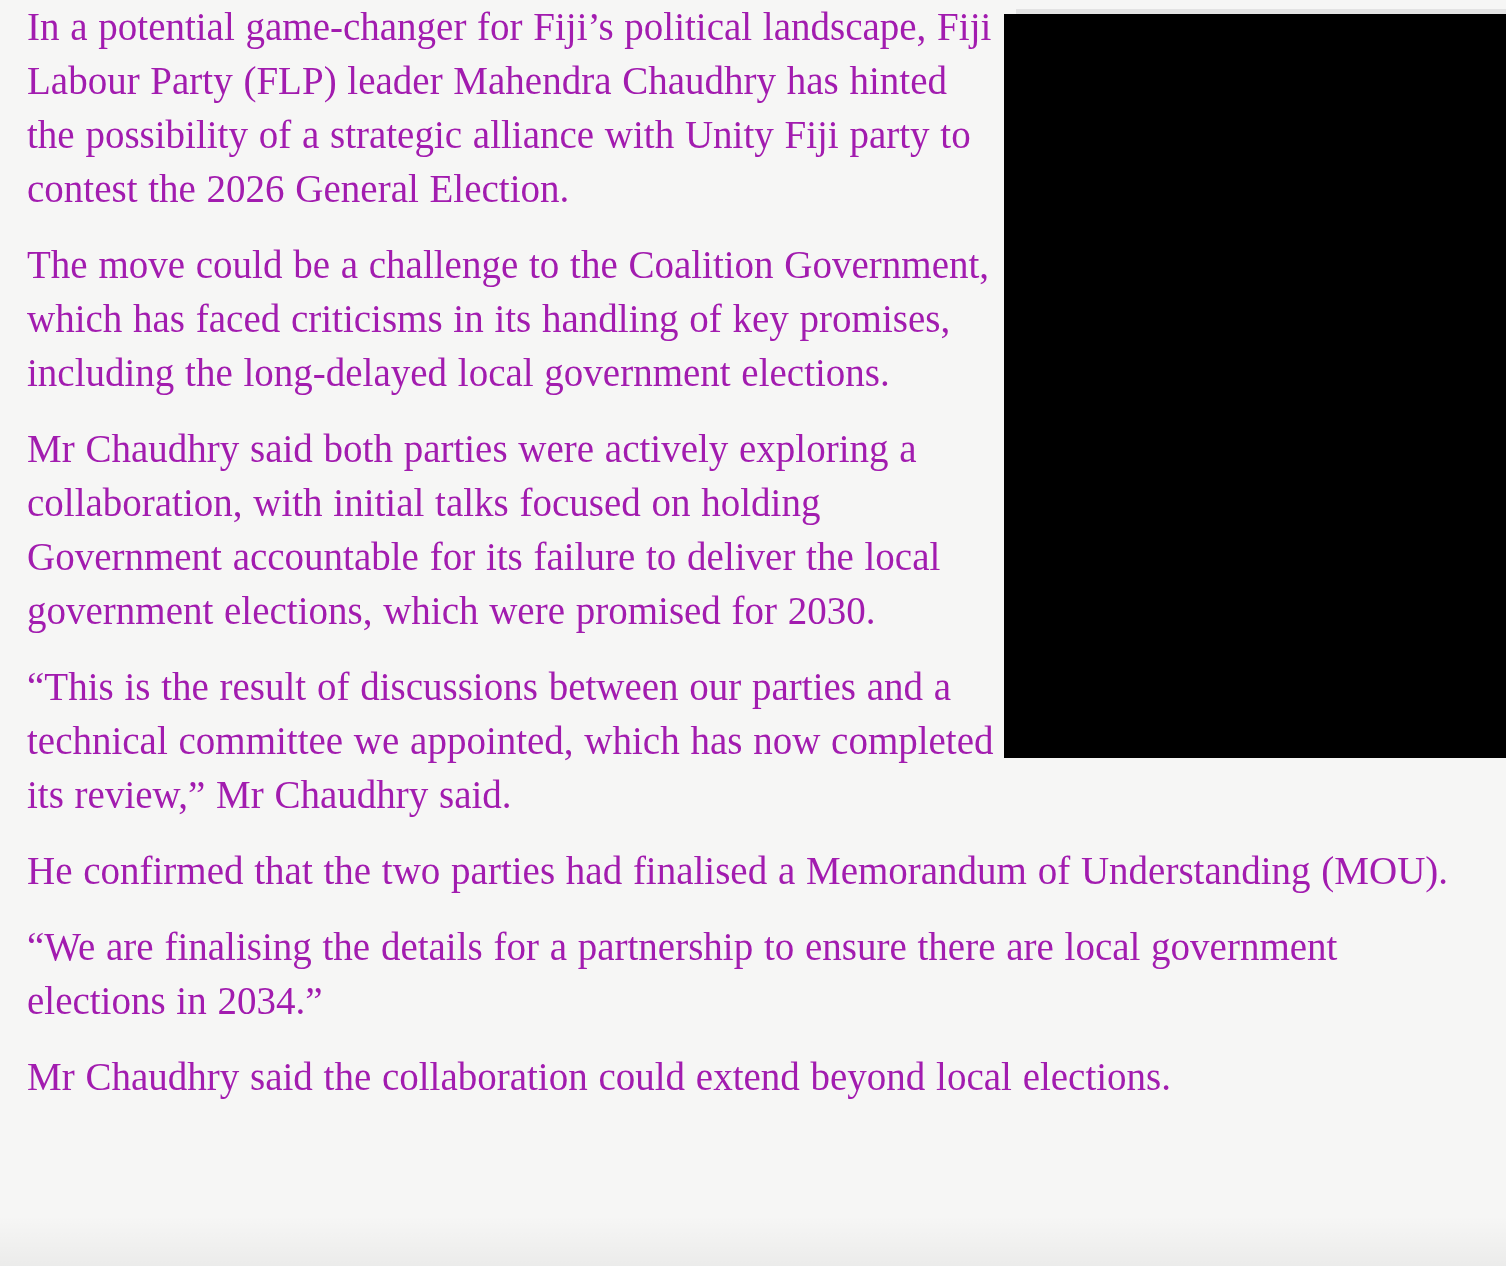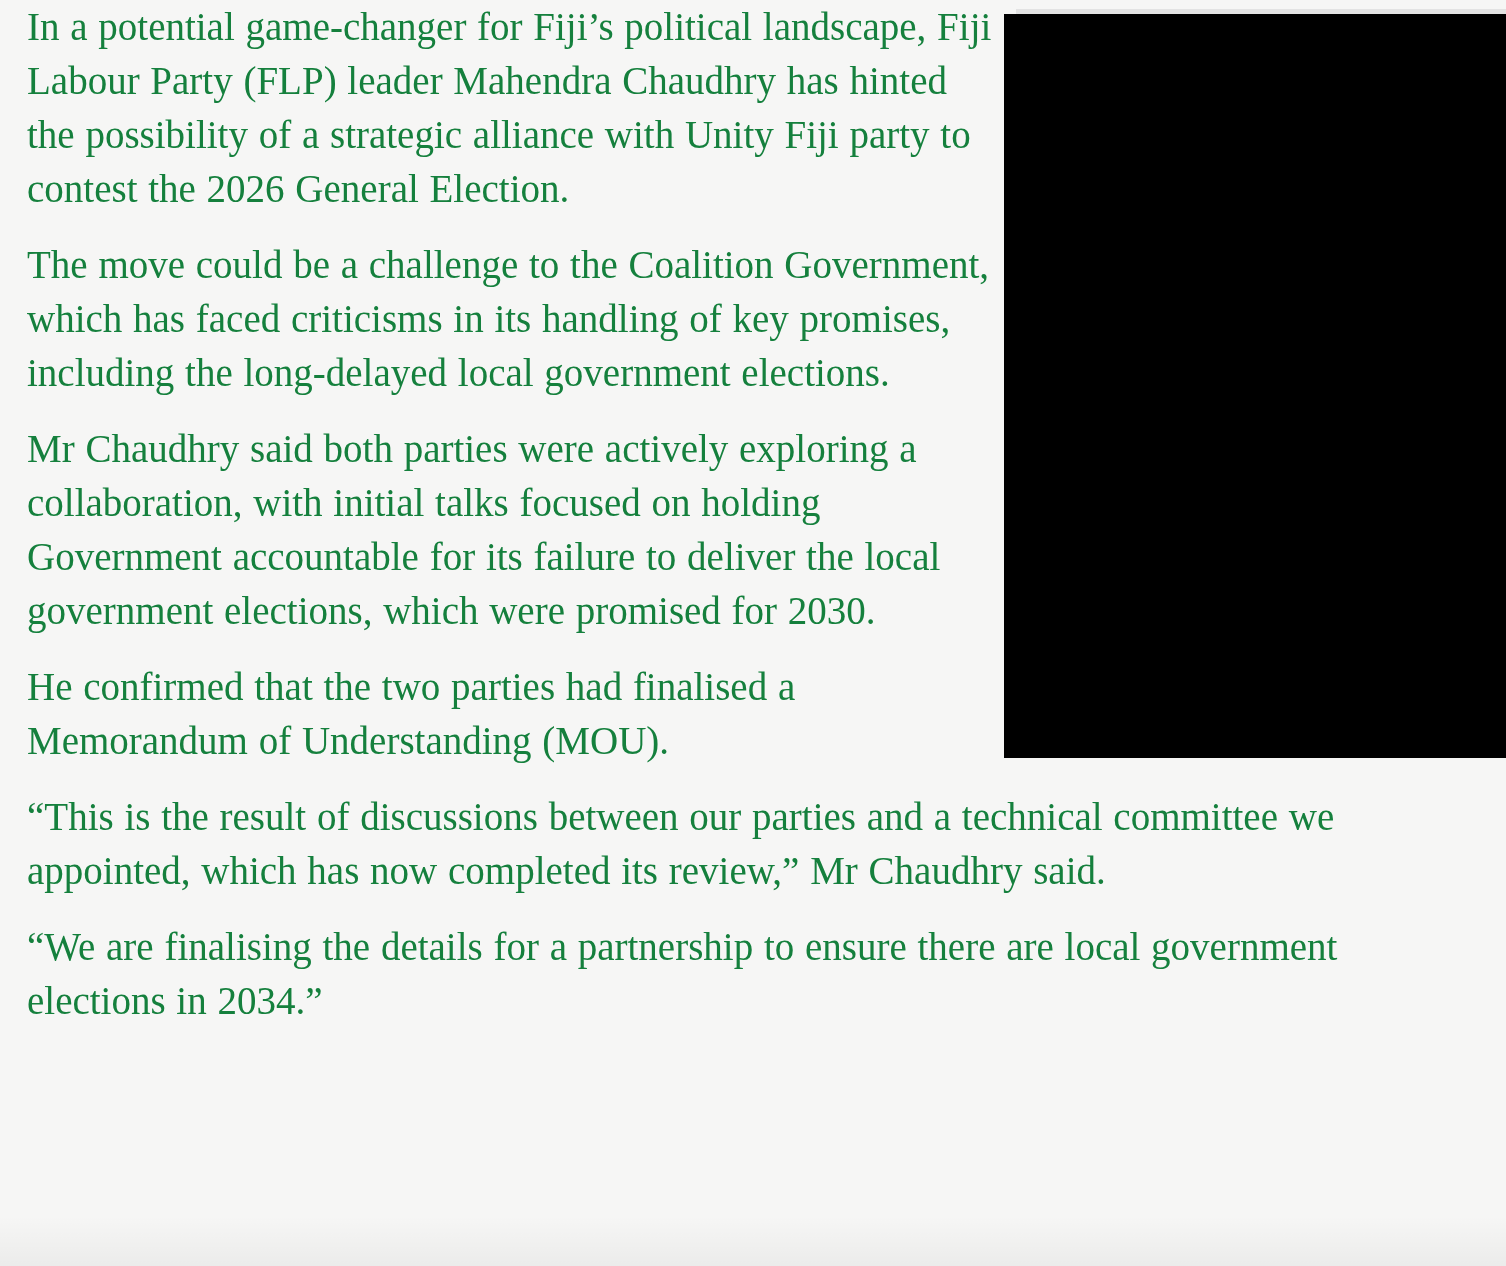--- a/index.html
+++ b/index.html
@@ -12,21 +12,21 @@
     overflow: hidden;
     background: #f6f6f5;
     font-family: "Liberation Serif", "DejaVu Serif", serif;
     position: relative;
   }
   .article-body {
     width: 1506px;
     height: 1266px;
     box-sizing: border-box;
     padding: 0 0 0 27px;
-    color: #15803d;
+    color: #a21caf;
   }
   .article-figure {
     float: right;
     width: 502px;
     margin: 0;
     padding: 0;
   }
   .image-top-strip {
     margin-top: 9px;
     margin-left: 12px;
@@ -62,19 +62,20 @@
 <div class="article-body">
 
   <figure class="article-figure">
     <div class="image-top-strip"></div>
     <div class="image-redacted"></div>
   </figure>
 
   <p>In a potential game-changer for Fiji’s political landscape, Fiji Labour Party (FLP) leader Mahendra Chaudhry has hinted the possibility of a strategic alliance with Unity Fiji party to contest the 2026 General Election.</p>
   <p>The move could be a challenge to the Coalition Government, which has faced criticisms in its handling of key promises, including the long-delayed local government elections.</p>
   <p>Mr Chaudhry said both parties were actively exploring a collaboration, with initial talks focused on holding Government accountable for its failure to deliver the local government elections, which were promised for 2030.</p>
+  <p>“This is the result of discussions between our parties and a technical committee we appointed, which has now completed its review,” Mr Chaudhry said.</p>
   <p>He confirmed that the two parties had finalised a Memorandum of Understanding (MOU).</p>
-  <p>“This is the result of discussions between our parties and a technical committee we appointed, which has now completed its review,” Mr Chaudhry said.</p>
   <p>“We are finalising the details for a partnership to ensure there are local government elections in 2034.”</p>
+  <p>Mr Chaudhry said the collaboration could extend beyond local elections.</p>
 
 </div>
 
 <div class="bottom-fade"></div>
 
 </body></html>

